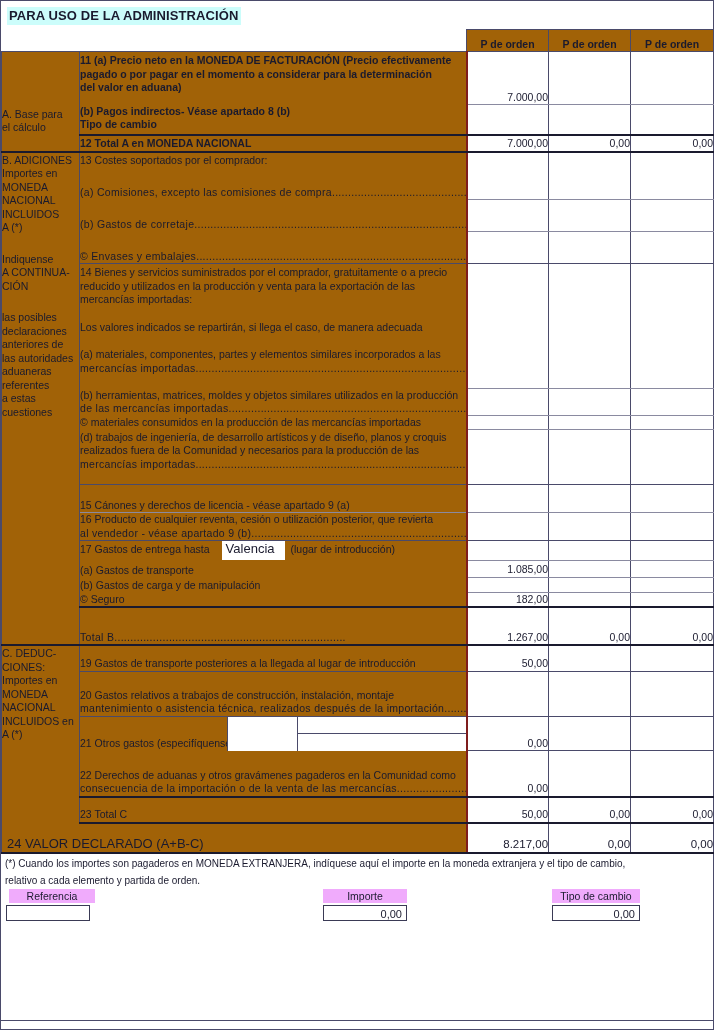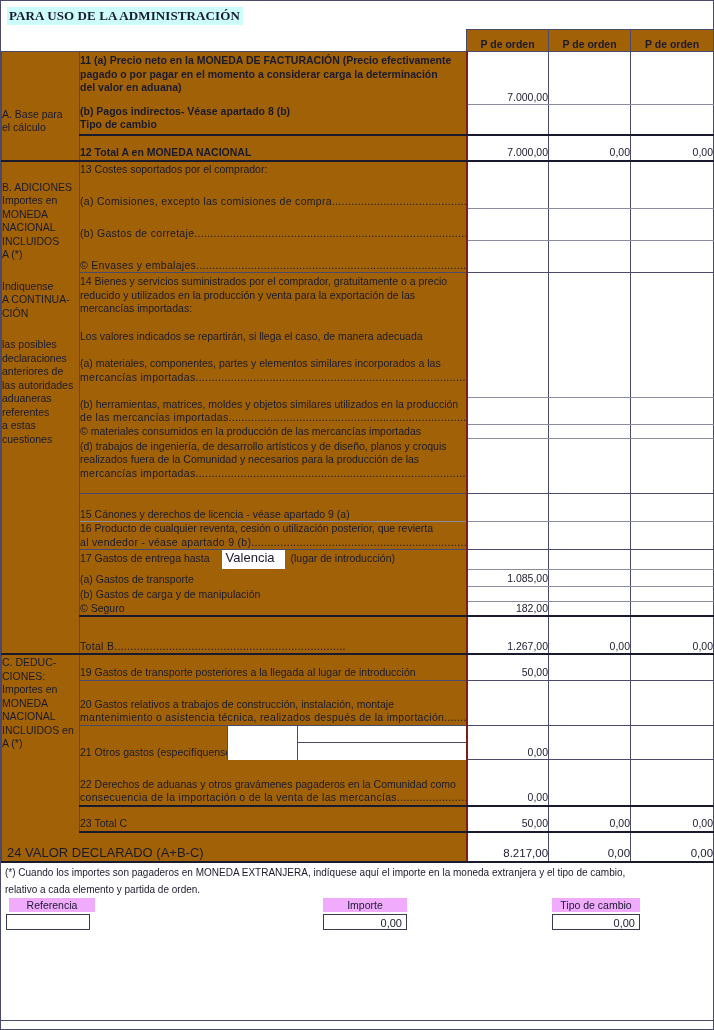--- a/index.html
+++ b/index.html
@@ -15,21 +15,20 @@
     width:714px;height:1030px;
     box-sizing:border-box;
     border:1px solid #4a4a6a;
     background:#fff;
   }
   
   .title-bar{
     height:28px;
     padding:5px 12px 0 6px;
     box-sizing:border-box;
-    font-family:Liberation Serif, serif;
   }
   .title-text{
     display:inline-block;
     background:#ccfdfb;
     font-size:13px;
     font-weight:bold;
     letter-spacing:.1px;
     padding:1px 3px 2px 2px;
     line-height:15px;
   }
@@ -159,50 +158,50 @@
       <td class="cy hdr bt br bb">P de orden</td>
     </tr>
 
     <tr>
       <td class="cy lbl bl bt br" rowspan="2" style="height:53px">
         <div>A. Base para</div>
         <div>el cálculo</div>
       </td>
       <td class="cy desc bt br-thick" colspan="4" style="height:53px;vertical-align:top;padding-top:2px">
         <div class="b">11 (a) Precio neto en la MONEDA DE FACTURACIÓN (Precio efectivamente</div>
-        <div class="b">pagado o por pagar en el momento a considerar carga la determinación</div>
+        <div class="b">pagado o por pagar en el momento a considerar para la determinación</div>
         <div class="b">del valor en aduana)</div>
       </td>
       <td class="wh num bt br bb-thin">7.000,00</td>
       <td class="wh num bt br bb-thin"></td>
       <td class="wh num bt br bb-thin"></td>
     </tr>
 
     <tr>
       <td class="cy desc br-thick bb-thick" colspan="4" style="height:30px;vertical-align:top">
         <div class="b">(b) Pagos indirectos- Véase apartado 8 (b)</div>
         <div class="b">Tipo de cambio</div>
       </td>
       <td class="wh num br bb-thick"></td>
       <td class="wh num br bb-thick"></td>
       <td class="wh num br bb-thick"></td>
     </tr>
 
     <tr>
       <td class="cy bl br bb-thick"></td>
-      <td class="cy desc br-thick bb-thick" colspan="4" style="height:26px">
+      <td class="cy desc br-thick bb-thick" colspan="4" style="height:17px">
         <div class="b">12 Total A en MONEDA NACIONAL</div>
       </td>
       <td class="wh num br bb-thick">7.000,00</td>
       <td class="wh num br bb-thick">0,00</td>
       <td class="wh num br bb-thick">0,00</td>
     </tr>
 
     <tr>
-      <td class="cy lbl bl br" rowspan="12" style="vertical-align:top;padding-top:19px">
+      <td class="cy lbl bl br" rowspan="12" style="vertical-align:top;padding-top:1px">
         <div>B. ADICIONES</div>
         <div>Importes en</div>
         <div>MONEDA</div>
         <div>NACIONAL</div>
         <div>INCLUIDOS</div>
         <div>A (*)</div>
         <div style="height:18px">&nbsp;</div>
         <div>Indiquense</div>
         <div>A CONTINUA-</div>
         <div>CIÓN</div>

